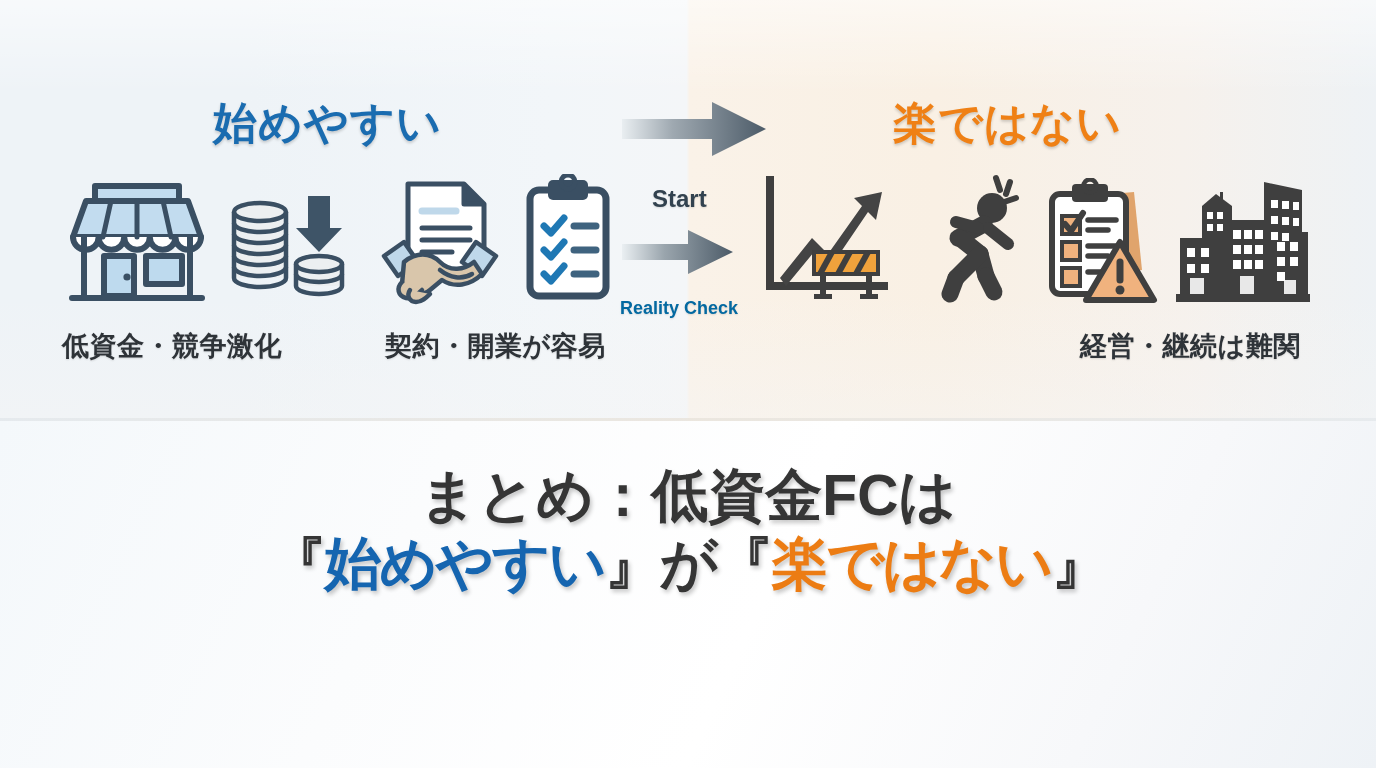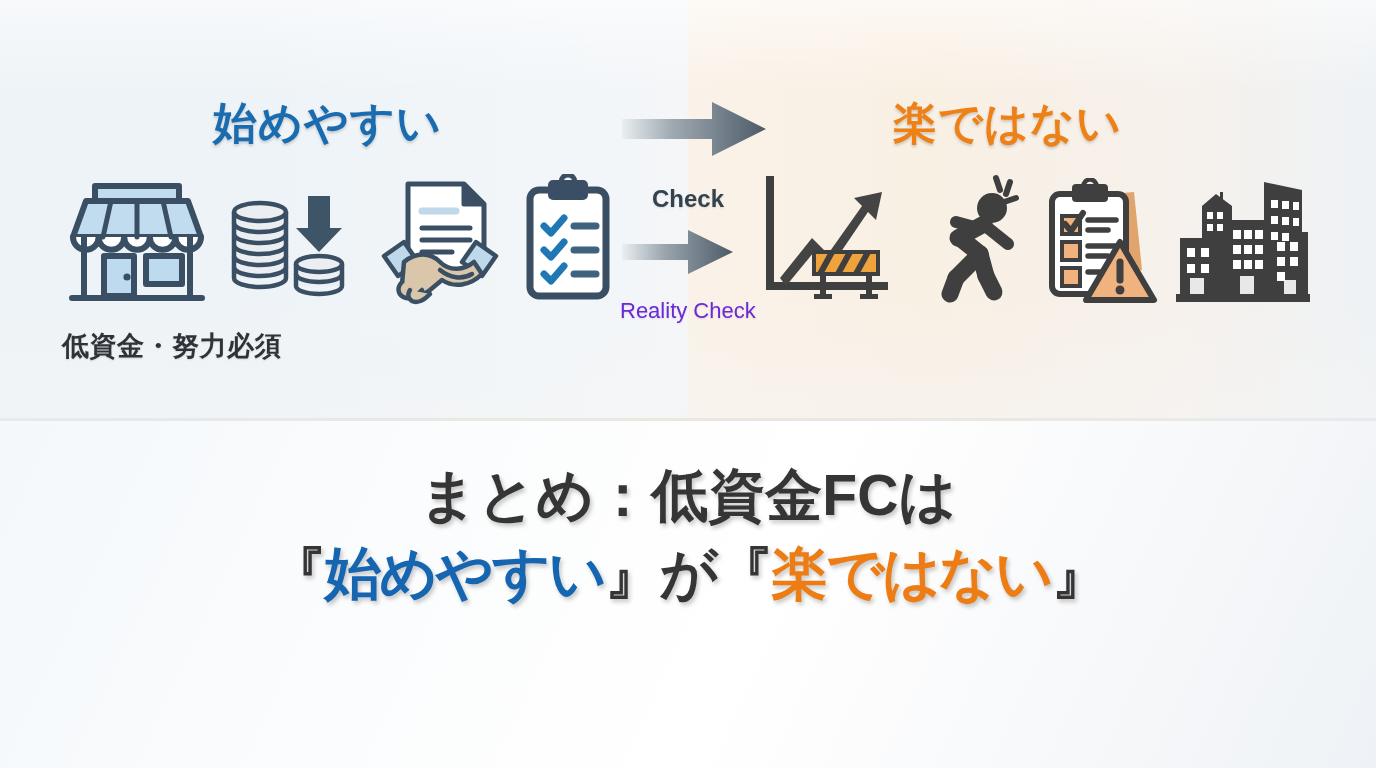--- a/index.html
+++ b/index.html
@@ -46,21 +46,21 @@
   .arrow-wrap{position:absolute;}
   .arrow-top{left:620px;top:100px;}
   .arrow-mid{left:620px;top:228px;}
   .lbl-start{
     position:absolute;left:652px;top:185px;
     font-size:24px;font-weight:bold;color:#32424f;white-space:nowrap;
     text-shadow:0 1px 2px rgba(0,0,0,.12);
   }
   .lbl-reality{
     position:absolute;left:620px;top:298px;
-    font-size:22px;font-weight:normal;color:#6d28d9;white-space:nowrap;
+    font-size:18px;font-weight:bold;color:#0369a1;white-space:nowrap;
     text-shadow:0 1px 2px rgba(0,0,0,.12);
   }
 
   
   .icons{position:absolute;left:0;top:172px;width:1376px;height:140px;}
   .icon{position:absolute;}
 
   
   .cap{
     position:absolute;top:328px;
@@ -84,21 +84,21 @@
     font-weight:bold;
     font-size:57px;
     line-height:1.16;
     color:#353535;
     letter-spacing:0px;
     text-shadow:2px 3px 4px rgba(0,0,0,.22);
     white-space:nowrap;
   }
   .summary .blue{color:#1565b0;}
   .summary .orange{color:#ec7c13;}
-  .summary .line2{display:block;margin-top:12px;letter-spacing:-2px;}
+  .summary .line2{display:block;margin-top:2px;letter-spacing:-2px;}
   .summary .line1{display:block;}
 </style>
 </head>
 <body>
 
 <div class="stage">
 
   <div class="top-panel">
     <div class="top-veil"></div>
   </div>
@@ -112,21 +112,21 @@
         <linearGradient id="ag1" x1="0" y1="0" x2="1" y2="0">
           <stop offset="0%" stop-color="#e9eef1"></stop>
           <stop offset="35%" stop-color="#9fa9b1"></stop>
           <stop offset="100%" stop-color="#4c5b68"></stop>
         </linearGradient>
       </defs>
       <path d="M2 19 L92 19 L92 2 L146 29 L92 56 L92 39 L2 39 Z" fill="url(#ag1)"></path>
     </svg>
   </div>
 
-  <div class="lbl-start">Check</div>
+  <div class="lbl-start">Start</div>
 
   <div class="arrow-wrap arrow-mid">
     <svg width="116" height="48" viewBox="0 0 116 48">
       <defs>
         <linearGradient id="ag2" x1="0" y1="0" x2="1" y2="0">
           <stop offset="0%" stop-color="#eaeff2"></stop>
           <stop offset="38%" stop-color="#9aa5ad"></stop>
           <stop offset="100%" stop-color="#4c5b68"></stop>
         </linearGradient>
       </defs>
@@ -352,21 +352,23 @@
           <rect x="101" y="66" width="8" height="9"></rect>
             <rect x="114" y="66" width="8" height="9"></rect>
           <rect x="101" y="81" width="8" height="9"></rect>
             <rect x="114" y="81" width="8" height="9"></rect>
           <rect x="101" y="96" width="8" height="9"></rect>
         </g>
       </svg>
     </div>
   </div>
 
-  <div class="cap cap-1">低資金・努力必須</div>
+  <div class="cap cap-1">低資金・競争激化</div>
+  <div class="cap cap-2">契約・開業が容易</div>
+  <div class="cap cap-4">経営・継続は難関</div>
 
   <div class="bottom-panel"></div>
 
   <div class="summary">
     <span class="line1">まとめ：低資金FCは</span>
     <span class="line2"><span>『</span><span class="blue">始めやすい</span><span>』</span><span>が</span><span>『</span><span class="orange">楽ではない</span><span>』</span></span>
   </div>
 
 </div>
 

